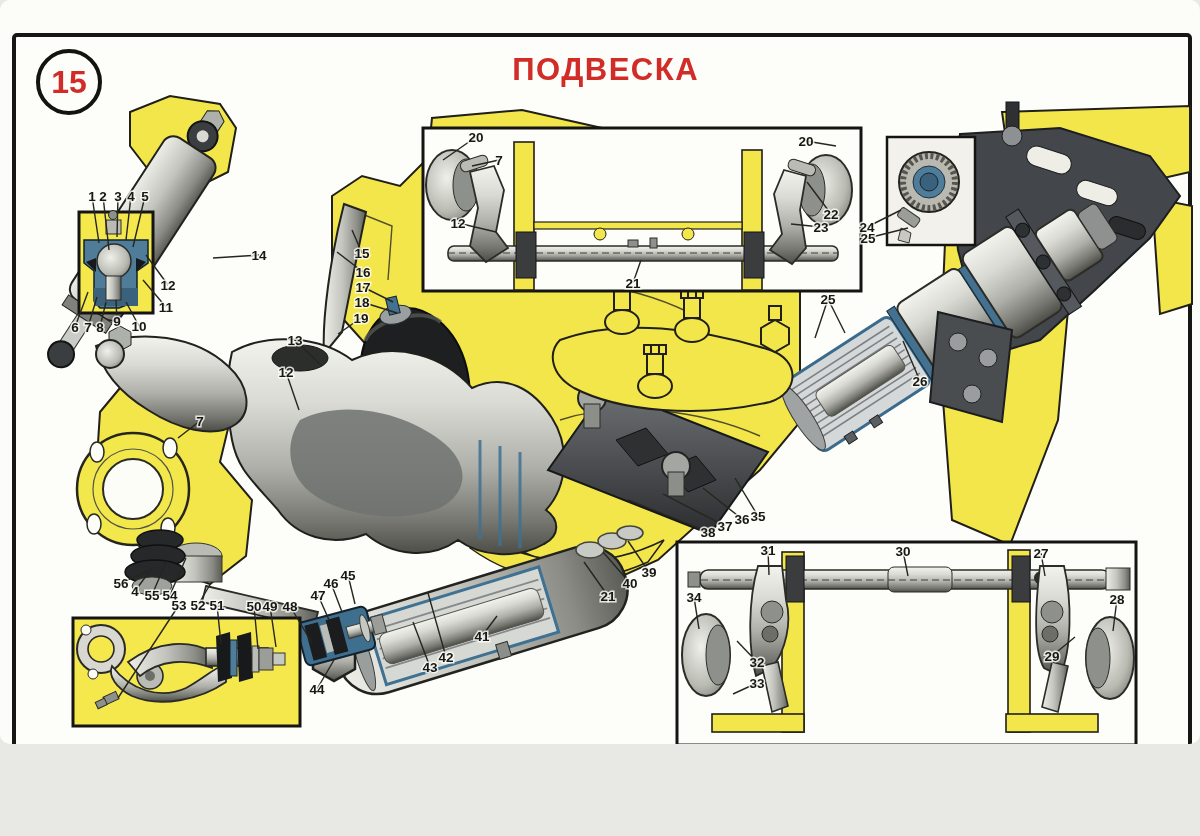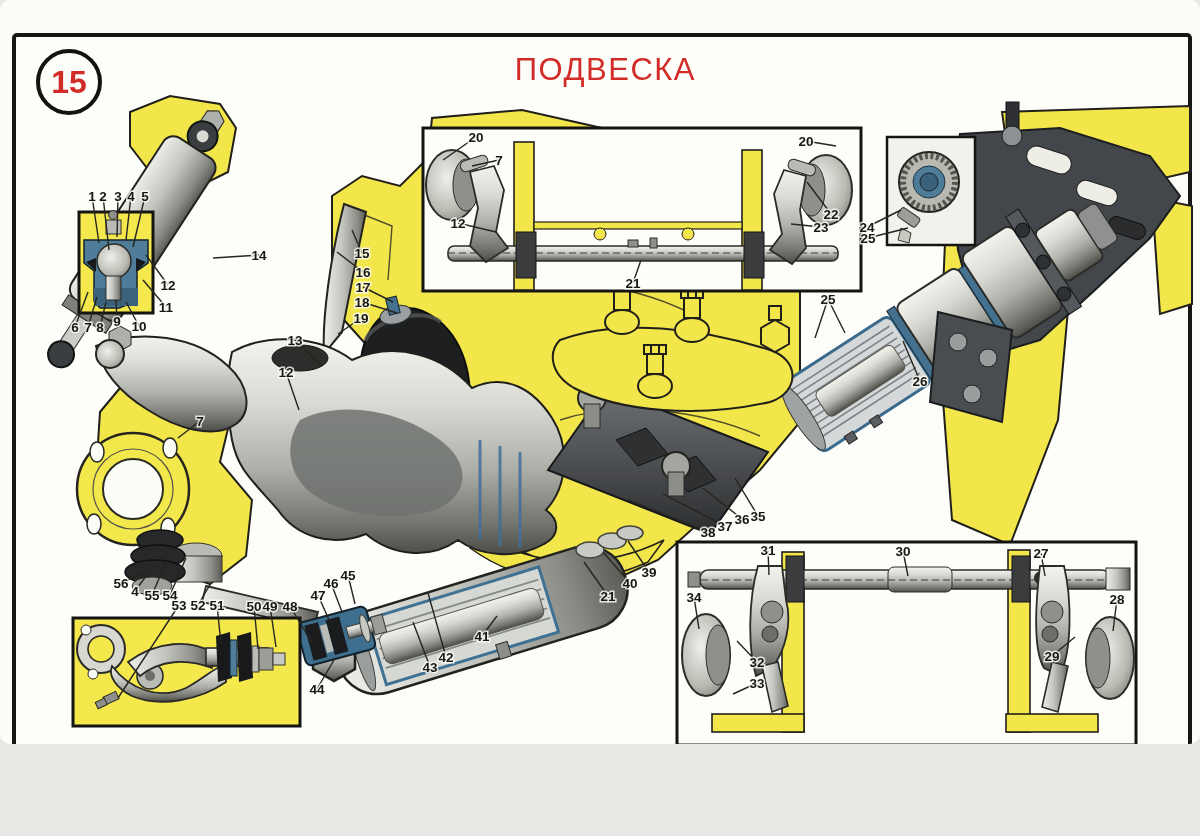--- a/index.html
+++ b/index.html
@@ -4,21 +4,21 @@
 <style>
   html,body{margin:0;padding:0;background:#e8e8e4;}
   #stage{position:relative;width:1200px;height:744px;background:#fcfcf9;overflow:hidden;
          font-family:"Liberation Sans",sans-serif;border-radius:10px;}
   #frame{position:absolute;left:12px;top:33px;width:1172px;height:757px;
          border:4px solid #161614;border-radius:5px;background:#fdfdfa;}
   #fig-circle{position:absolute;left:36px;top:49px;width:58px;height:58px;border:4px solid #13130f;
           border-radius:50%;display:flex;align-items:center;justify-content:center;
           color:#d22c28;font-size:32px;font-weight:bold;background:#fdfdfa;z-index:30;}
   #page-title{position:absolute;left:50%;top:52px;transform:translateX(-47%);
-          color:#d22c28;font-size:31px;font-weight:normal;letter-spacing:1.5px;z-index:30;}
+          color:#d22c28;font-size:31px;font-weight:bold;letter-spacing:1.5px;z-index:30;}
   #page-num{position:absolute;left:0;right:0;top:799px;text-align:center;
           font-family:"Liberation Serif",serif;font-size:15px;color:#262624;z-index:30;}
   svg{position:absolute;left:0;top:0;z-index:10;}
   text.callout{font-family:"Liberation Sans",sans-serif;font-size:13.5px;font-weight:bold;
           fill:#171713;paint-order:stroke;stroke:rgba(253,253,248,0.82);stroke-width:3px;}
   .ll{stroke:#26251f;stroke-width:1.4;}
 </style>
 </head>
 <body>
 

